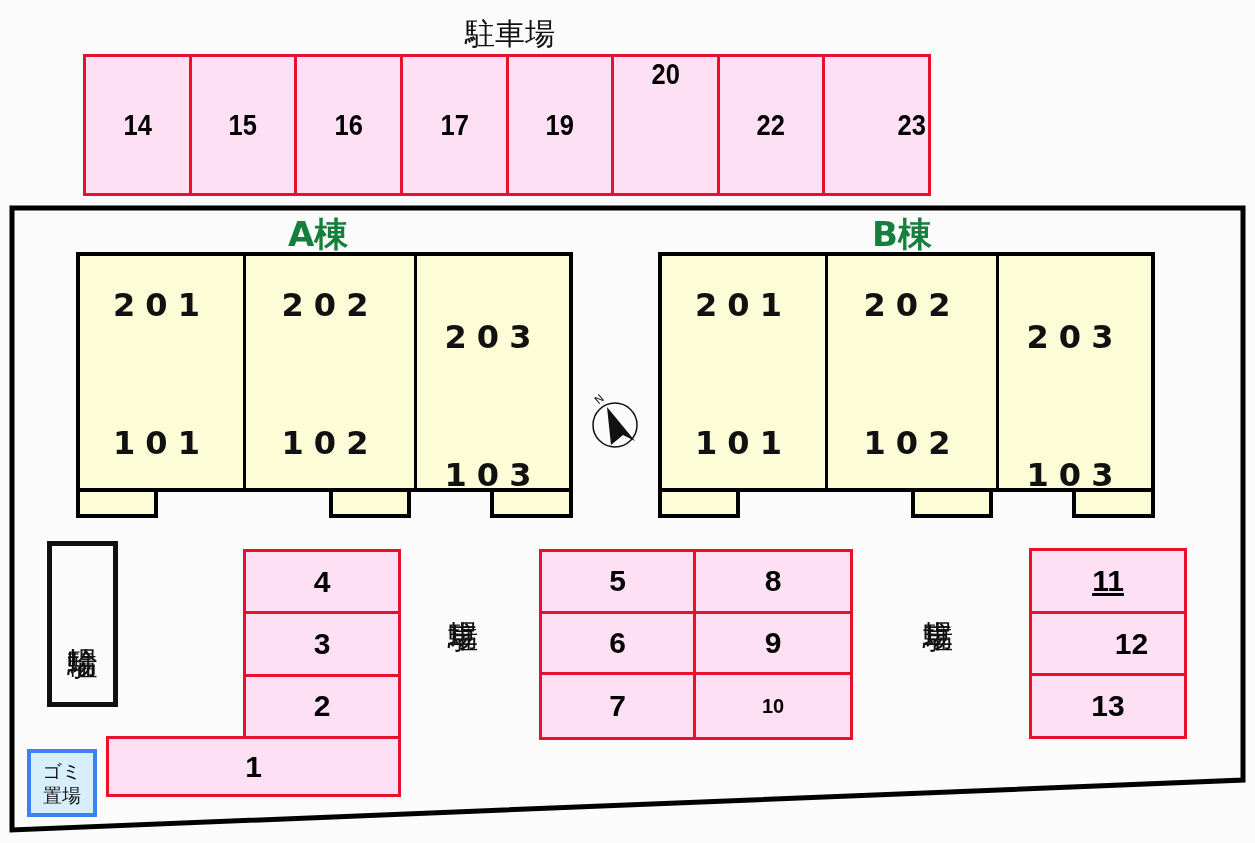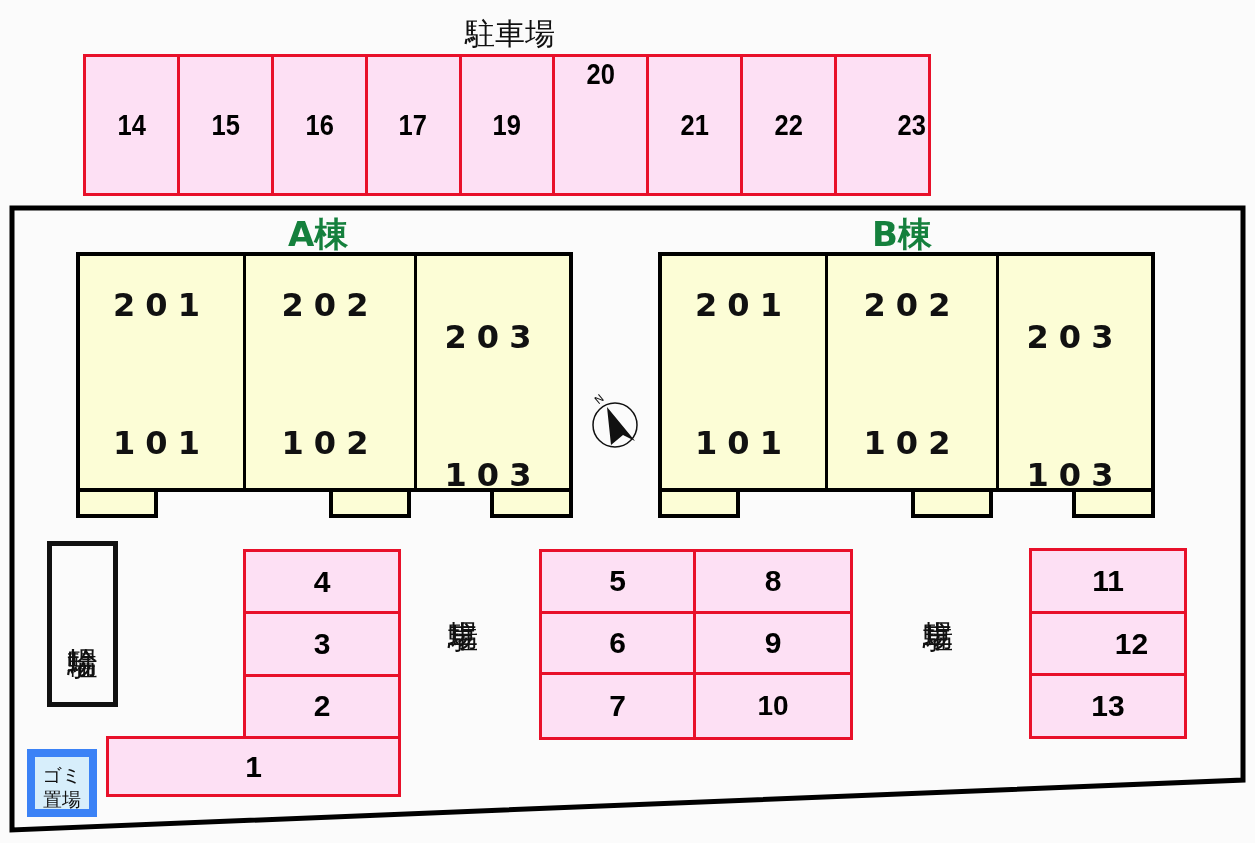--- a/index.html
+++ b/index.html
@@ -7,21 +7,21 @@
   .abs{position:absolute;box-sizing:border-box;}
   .title{font-family:"DejaVu Sans",sans-serif;font-size:30px;color:#111;}
   .bldg{background:#fcfdd6;border:4px solid #000;}
   .unit{background:#fcfdd6;border-right:3px solid #000;}
   .unit:last-child{border-right:none;margin-top:32px;}
   .room{position:absolute;left:0;right:0;text-align:center;font-family:"DejaVu Sans",sans-serif;font-weight:bold;font-size:32px;letter-spacing:10px;color:#111;}
   .balc{background:#fcfdd6;border:4px solid #000;}
   .blabel{color:#15803d;font-weight:bold;font-size:34px;font-family:"DejaVu Sans",sans-serif;}
   .vtext{font-family:"DejaVu Sans",sans-serif;font-size:30px;line-height:36px;color:#111;text-align:center;width:40px;}
   .bike{border:5px solid #111;background:#fbfbfb;display:flex;align-items:center;justify-content:center;}
-  .trash{border:8px solid #3b82f6;background:#d7eefb;font-family:"DejaVu Sans",sans-serif;font-size:19px;line-height:24px;text-align:center;color:#111;}
+  .trash{border:4px solid #3b82f6;background:#d7eefb;font-family:"DejaVu Sans",sans-serif;font-size:19px;line-height:24px;text-align:center;color:#111;}
 </style>
 </head>
 <body>
 
 <div class="abs title" style="left:465px;top:14px;">駐車場</div>
 
 <div class="abs" style="left:83px;top:54px;width:848px;height:142px;display:flex;border:3px solid #e8102a;background:#fde0f4;">
   <div style="flex:1;border-right:3px solid #e8102a;display:flex;align-items:center;justify-content:center;">
       <span style="font-weight:bold;font-size:30px;transform:scaleX(0.85);display:inline-block;">14</span>
     </div>
@@ -32,23 +32,20 @@
       <span style="font-weight:bold;font-size:30px;transform:scaleX(0.85);display:inline-block;">16</span>
     </div>
   <div style="flex:1;border-right:3px solid #e8102a;display:flex;align-items:center;justify-content:center;">
       <span style="font-weight:bold;font-size:30px;transform:scaleX(0.85);display:inline-block;">17</span>
     </div>
   <div style="flex:1;border-right:3px solid #e8102a;display:flex;align-items:center;justify-content:center;">
       <span style="font-weight:bold;font-size:30px;transform:scaleX(0.85);display:inline-block;">19</span>
     </div>
   <div style="flex:1;border-right:3px solid #e8102a;display:flex;align-items:flex-start;justify-content:center;">
       <span style="font-weight:bold;font-size:30px;transform:scaleX(0.85);display:inline-block;">20</span>
-    </div>
-  <div style="flex:1;border-right:3px solid #e8102a;display:flex;align-items:center;justify-content:center;">
-      <span style="font-weight:bold;font-size:30px;transform:scaleX(0.85);display:inline-block;">21</span>
     </div>
   <div style="flex:1;border-right:3px solid #e8102a;display:flex;align-items:center;justify-content:center;">
       <span style="font-weight:bold;font-size:30px;transform:scaleX(0.85);display:inline-block;">22</span>
     </div>
   <div style="flex:1;display:flex;align-items:center;justify-content:flex-end;">
       <span style="font-weight:bold;font-size:30px;transform:scaleX(0.85);display:inline-block;">23</span>
     </div>
 </div>
 
 <svg class="abs" style="left:0;top:0;" width="1255" height="843">
@@ -136,28 +133,28 @@
   <div style="border-right:3px solid #e8102a;border-bottom:3px solid #e8102a;display:flex;align-items:center;justify-content:center;">
       <span style="font-weight:bold;font-size:30px;">6</span>
     </div>
   <div style="border-bottom:3px solid #e8102a;display:flex;align-items:center;justify-content:center;">
       <span style="font-weight:bold;font-size:30px;">9</span>
     </div>
   <div style="border-right:3px solid #e8102a;display:flex;align-items:center;justify-content:center;">
       <span style="font-weight:bold;font-size:30px;">7</span>
     </div>
   <div style="display:flex;align-items:center;justify-content:center;">
-      <span style="font-weight:bold;font-size:28px;">10</span>
+      <span style="font-weight:bold;font-size:20px;">10</span>
     </div>
 </div>
 
 <div class="abs vtext" style="left:920px;top:597px;writing-mode:vertical-rl;width:auto;">駐車場</div>
 
 <div class="abs" style="left:1029px;top:548px;width:158px;height:191px;background:#fde0f4;border:3px solid #e8102a;display:flex;flex-direction:column;">
-  <div style="flex:1;border-bottom:3px solid #e8102a;display:flex;align-items:center;justify-content:center;">
+  <div style="flex:1;border-bottom:3px solid #e8102a;display:flex;align-items:center;justify-content:center;text-decoration:underline;">
       <span style="font-weight:bold;font-size:30px;">11</span>
     </div>
   <div style="flex:1;border-bottom:3px solid #e8102a;display:flex;align-items:center;justify-content:center;padding-left:47px;">
       <span style="font-weight:bold;font-size:30px;">12</span>
     </div>
   <div style="flex:1;display:flex;align-items:center;justify-content:center;">
       <span style="font-weight:bold;font-size:30px;">13</span>
     </div>
 </div>
 

